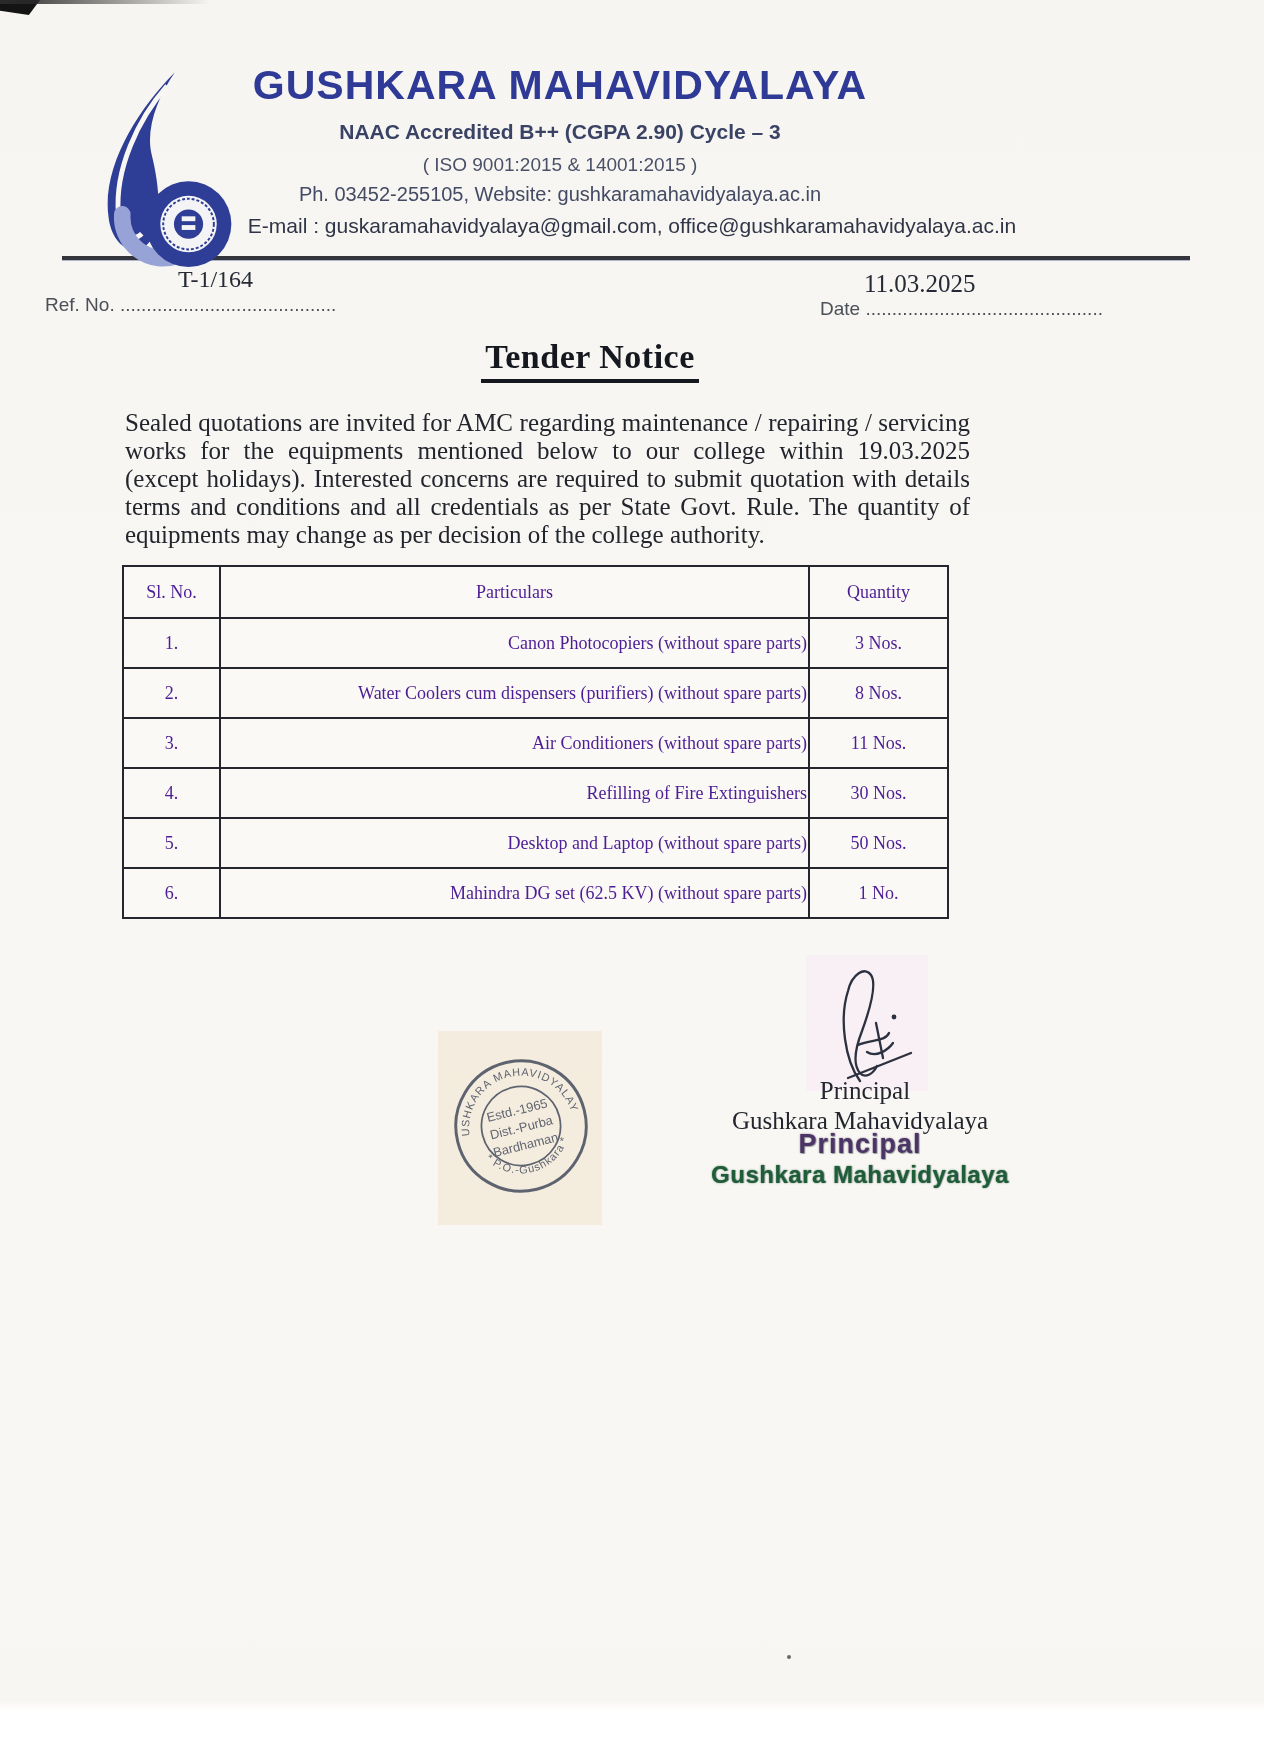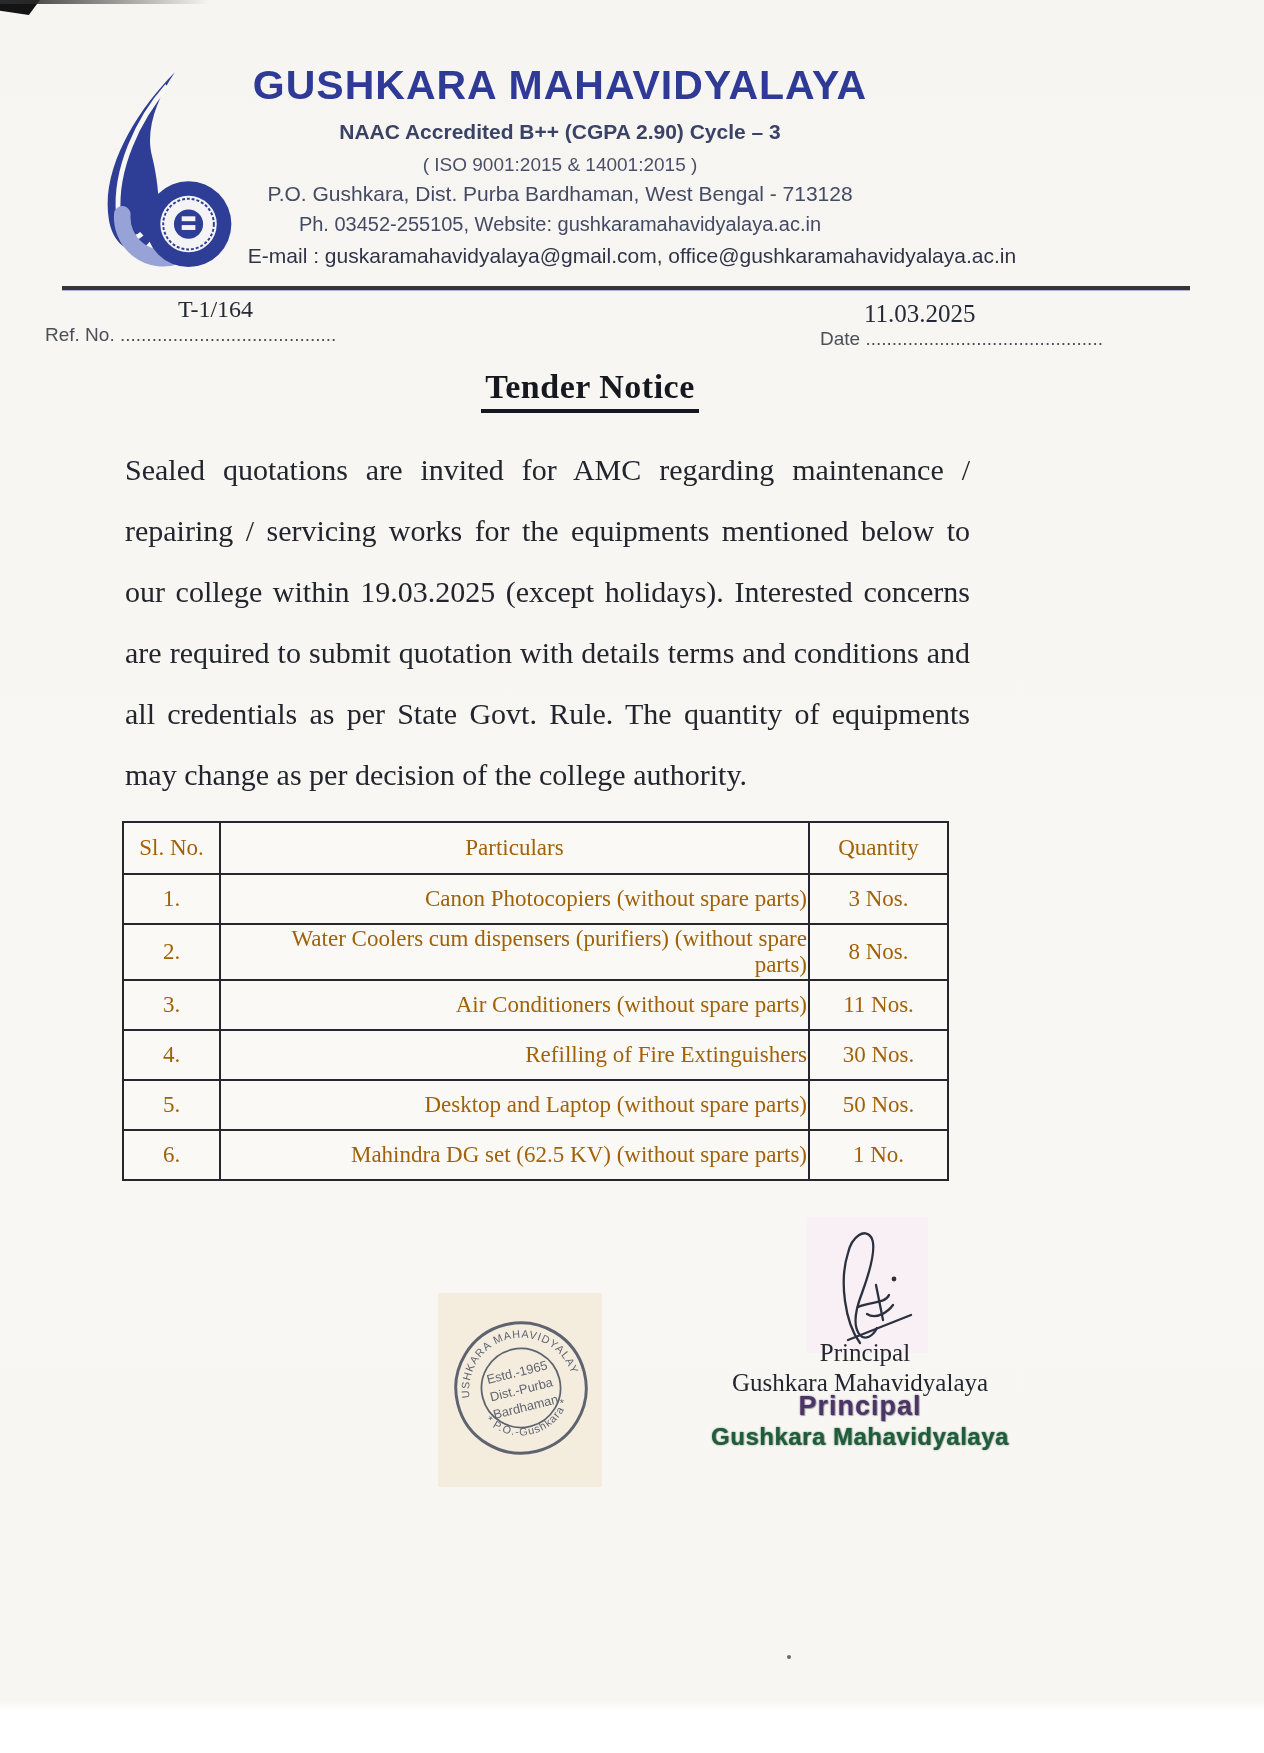--- a/index.html
+++ b/index.html
@@ -35,26 +35,26 @@
   .ref-row { position:relative; height:74px; }
   .ref-value  { position:absolute; left:178px; top:6px;  font-size:24px; color:#262a36; }
   .ref-label  { position:absolute; left:45px;  top:34px; font-family:"Liberation Sans", sans-serif; font-size:19px; color:#4b4f58; }
   .date-value { position:absolute; left:864px; top:10px; font-size:25px; color:#262a36; }
   .date-label { position:absolute; left:820px; top:38px; font-family:"Liberation Sans", sans-serif; font-size:19px; color:#4b4f58; }
 
   
   .title-row { width:1100px; text-align:center; margin-top:4px;margin-left:40px; }
   .doc-title { display:inline-block; font-size:34px; font-weight:bold; letter-spacing:.5px;
     color:#15181f; border-bottom:4px solid #15181f; padding:0 4px 3px 4px; }
-  .body-par { margin:26px 0 0 125px; width:845px; font-size:30px; line-height:61px;
+  .body-par { margin:26px 0 0 125px; width:845px; font-size:25px; line-height:28px;
     text-align:justify; color:#22252d; }
 
   
   table.items { margin:16px 0 0 122px; border-collapse:collapse; table-layout:fixed; width:813px;
-    font-size:23px; color:#a16207;border-radius:19px; }
+    font-size:18px; color:#4c1d95;border-radius:19px; }
   table.items th, table.items td { border:2px solid #26262e; font-weight:normal; background:#fbf9f6; }
   th.c-sl  { width:93px;  height:48px; }
   th.c-par { width:585px; }
   th.c-qty { width:135px; }
   td.c-sl  { text-align:center; height:46px; }
   td.c-par { text-align:right; padding-left:21px;margin-top:37px; }
   td.c-qty { text-align:center; }
 
   
   .sig-area { position:relative; height:420px; }
@@ -96,21 +96,20 @@
           <circle cx="132" cy="158" r="15" fill="#2e3d96"></circle>
           <rect x="125" y="150" width="14" height="5" fill="#f4f4f7"></rect>
           <rect x="125" y="159" width="14" height="5" fill="#f4f4f7"></rect>
         </g>
       </svg>
     </div>
     <div class="head-text">
       <h1 class="college-name">GUSHKARA MAHAVIDYALAYA</h1>
       <div class="h-line naac">NAAC Accredited B++ (CGPA 2.90) Cycle – 3</div>
       <div class="h-line iso">( ISO 9001:2015 &amp; 14001:2015 )</div>
-      <div class="h-line addr">P.O. Gushkara, Dist. Purba Bardhaman, West Bengal - 713128</div>
       <div class="h-line phone">Ph. 03452-255105,  Website: gushkaramahavidyalaya.ac.in</div>
       <div class="h-line email">E-mail : guskaramahavidyalaya@gmail.com,  office@gushkaramahavidyalaya.ac.in</div>
     </div>
     <div class="divider"></div>
   </div>
 
   <div class="ref-row">
     <span class="ref-value">T-1/164</span>
     <span class="ref-label">Ref. No. .........................................</span>
     <span class="date-value">11.03.2025</span>

